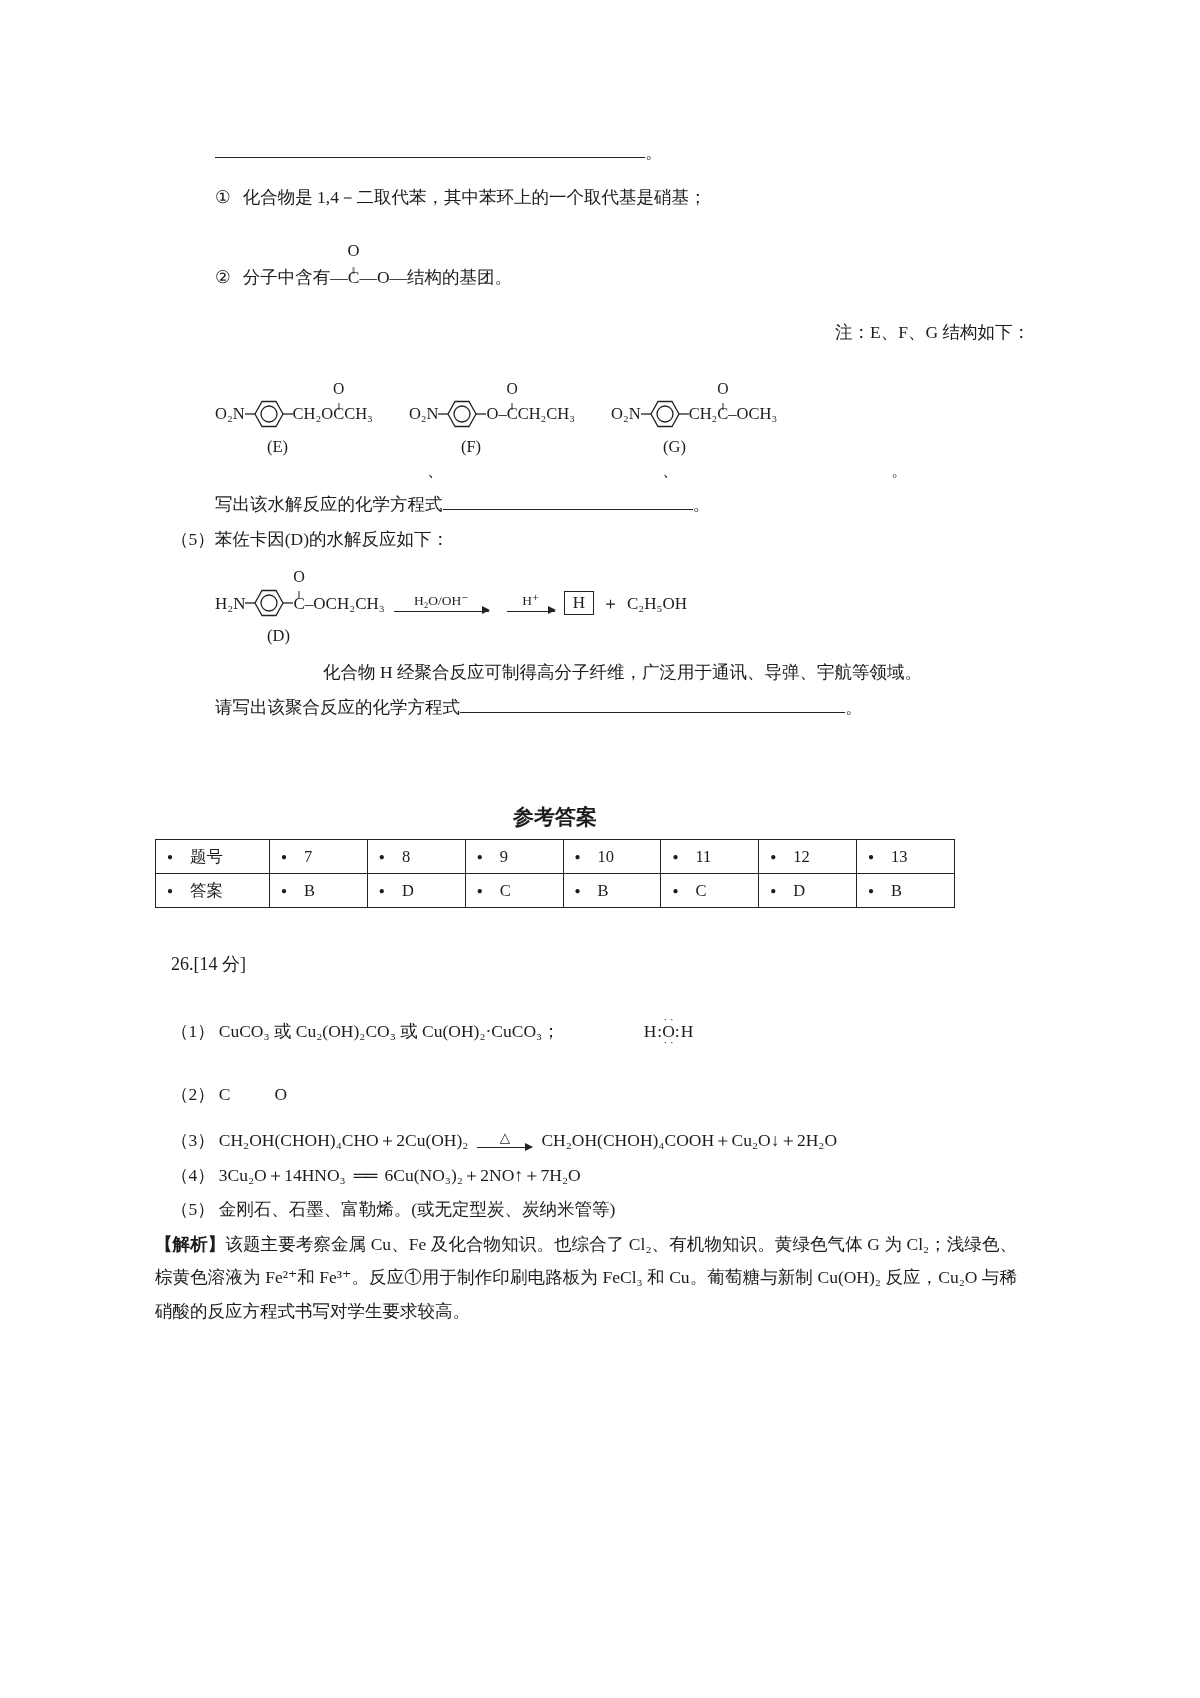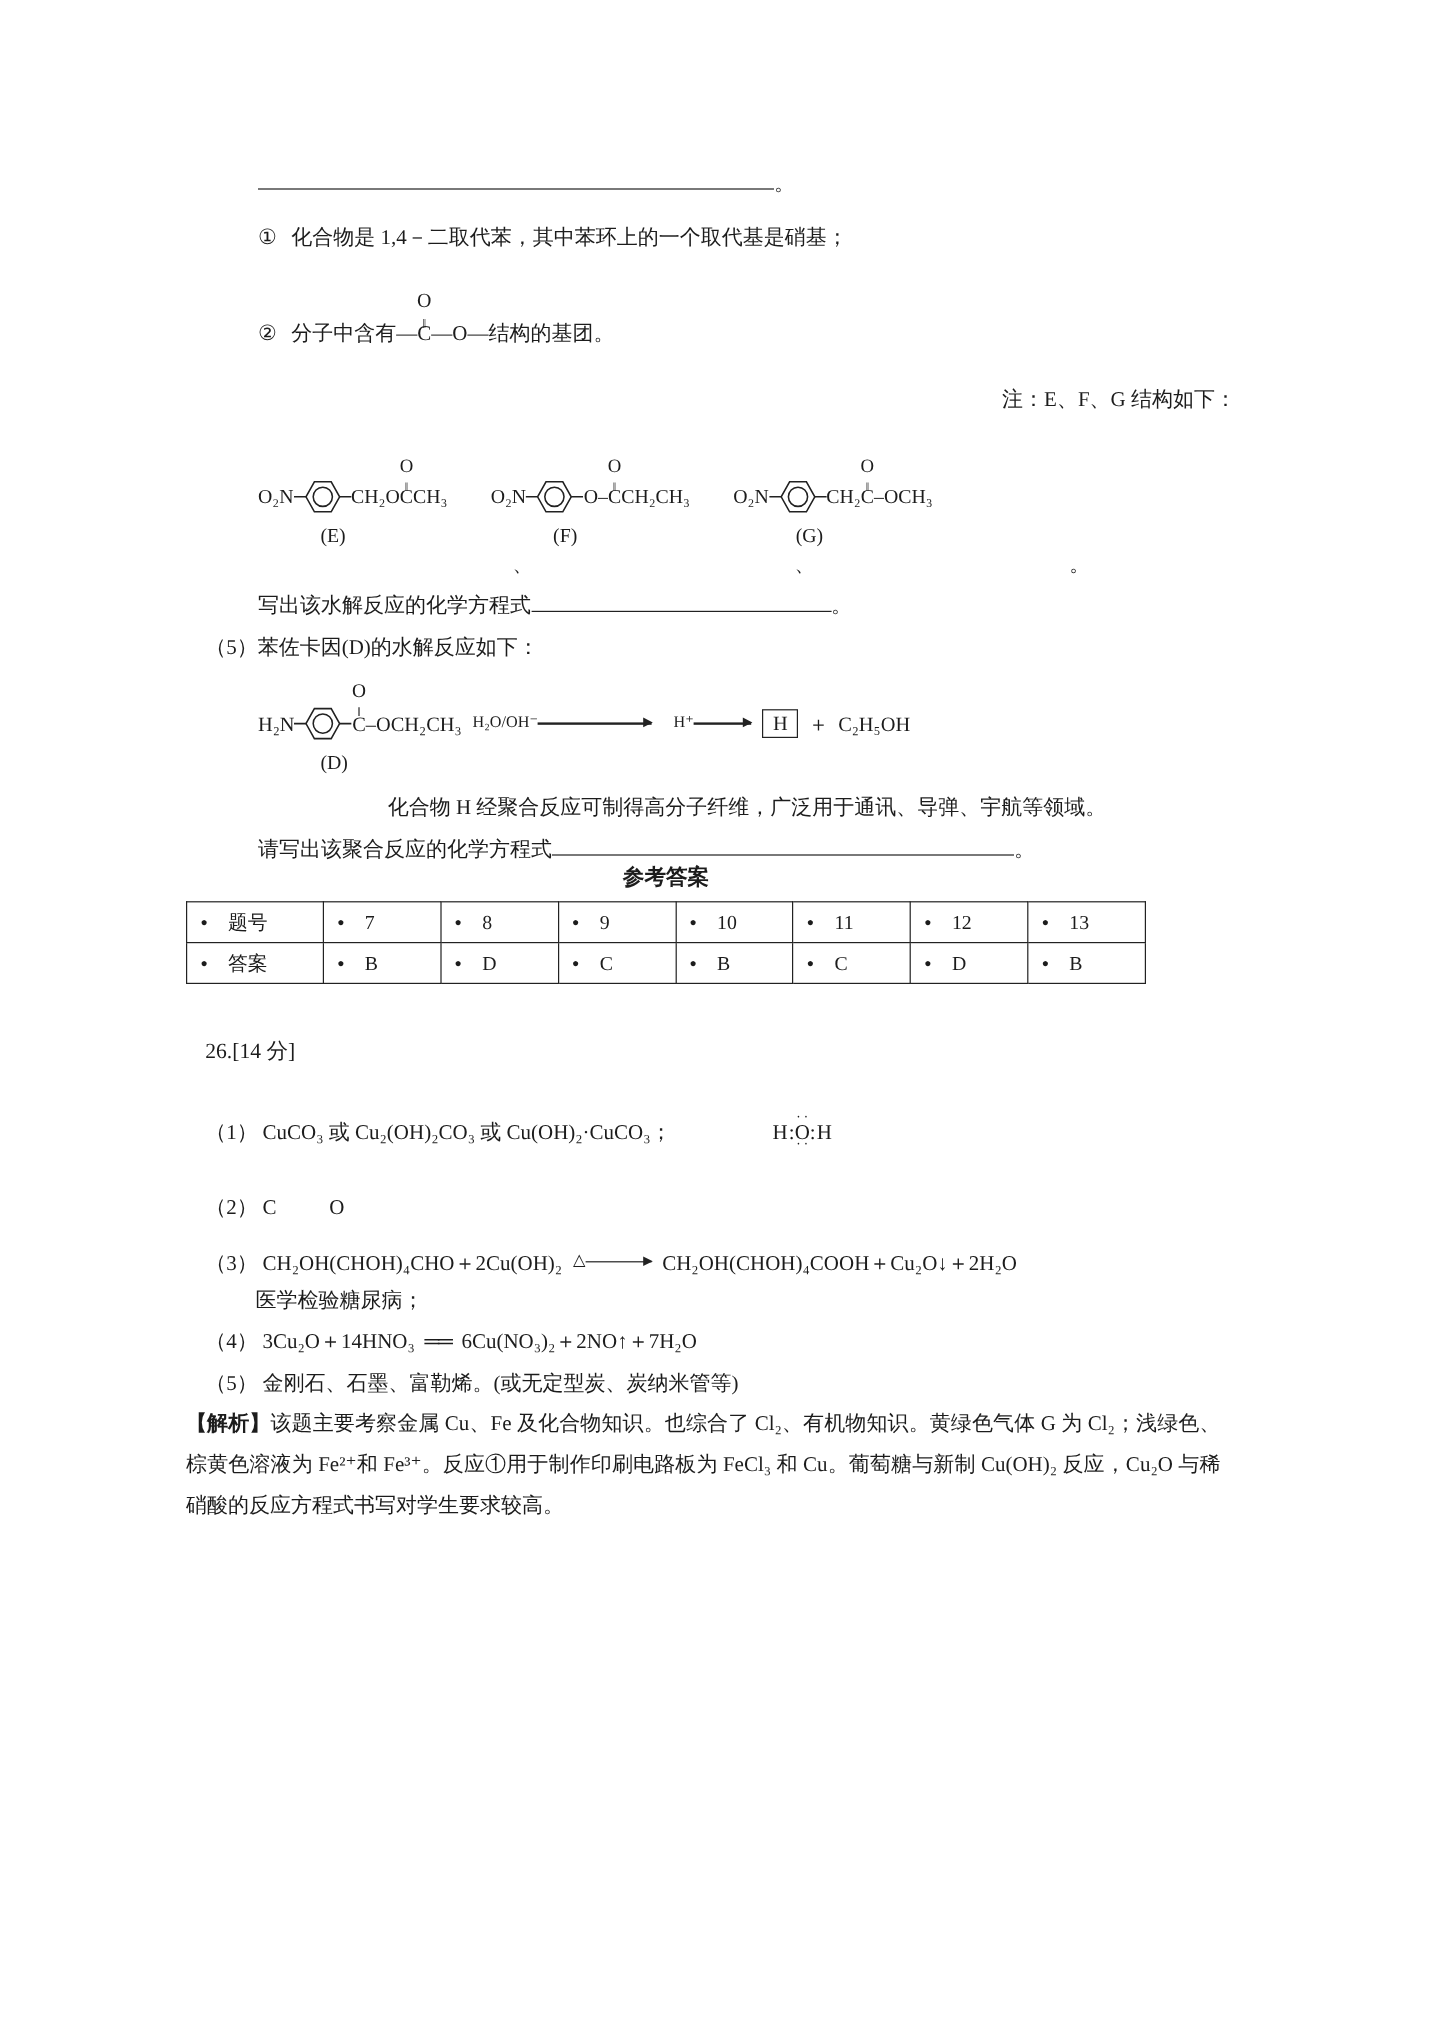--- a/index.html
+++ b/index.html
@@ -32,35 +32,35 @@
   .struct-row { display:flex; align-items:center; padding-top:32px; font-size:16.5px; }
   .frm { line-height:1; white-space:nowrap; }
   .struct-label { margin-left:52px; margin-top:3px; font-size:16.5px; }
 
   .sep-row { margin-left:60px; margin-top:2px; font-size:17px; display:flex; }
   .sep-row .sep1 { margin-left:212px; }
   .sep-row .sep2 { margin-left:218px; }
   .sep-row .sep3 { margin-left:212px; }
 
   
-  .rxn-arrow { display:inline-flex; align-items:center; margin:0 9px; }
+  .rxn-arrow { display:inline-flex; flex-direction:column; align-items:center; margin:0 9px; }
   .arrow-label { font-size:13.5px; line-height:1; margin-bottom:3px; white-space:nowrap; }
   .arrow-line { position:relative; height:1.3px; background:#222; display:block; }
   .arrow-line::after { content:""; position:absolute; right:-1px; top:-4.2px; border-left:8px solid #222; border-top:4.7px solid transparent; border-bottom:4.7px solid transparent; }
   .w95 .arrow-line { width:95px; }
   .w48 .arrow-line { width:48px; }
   .w55 .arrow-line { width:55px; }
 
   .rxn-row { margin:2px 0 0 60px; display:flex; align-items:center; padding-top:30px; font-size:17px; }
   .hbox { border:1.2px solid #222; padding:2px 8px 3px; line-height:1; }
   .plus { margin:0 8px; }
   .rxn-d-label { margin-left:112px; margin-top:3px; font-size:16.5px; }
 
   
-  .ans-title { width:800px; text-align:center; font-weight:bold; font-size:18px; }
+  .ans-title { width:800px; text-align:center; font-weight:bold; font-size:21px; margin-top:84px; }
   .ans-table { border-collapse:collapse; table-layout:fixed; width:800px; margin-top:8px; }
   .ans-table td { border:1.2px solid #222; height:34px; font-size:16.5px; padding-left:11px; vertical-align:middle; }
   .blt { font-size:10px; vertical-align:2px; margin-right:17px; }
 
   
   .q26-title { margin:44px 0 0 16px; font-size:18px; }
   .q26-item { margin-left:16px; font-size:17.5px; line-height:1.4; }
   .num { margin-right:4px; }
   .mt40 { margin-top:40px; }
   .mt36 { margin-top:36px; }
@@ -252,21 +252,20 @@
 
   <div class="q26-item mt22 eq-row">
     <span class="num">（3）</span>
     <span>CH₂OH(CHOH)₄CHO＋2Cu(OH)₂</span>
     <span class="rxn-arrow w55">
       <span class="arrow-label">△</span>
       <span class="arrow-line"></span>
     </span>
     <span>CH₂OH(CHOH)₄COOH＋Cu₂O↓＋2H₂O</span>
   </div>
-  <div class="q26-item a3-note">医学检验糖尿病；</div>
 
   <div class="q26-item mt10">
     <span class="num">（4）</span><span>3Cu₂O＋14HNO₃</span><span class="eqsign">══</span><span>6Cu(NO₃)₂＋2NO↑＋7H₂O</span>
   </div>
 
   <div class="q26-item mt10">
     <span class="num">（5）</span><span>金刚石、石墨、富勒烯。(或无定型炭、炭纳米管等)</span>
   </div>
 
   <div class="analysis">

